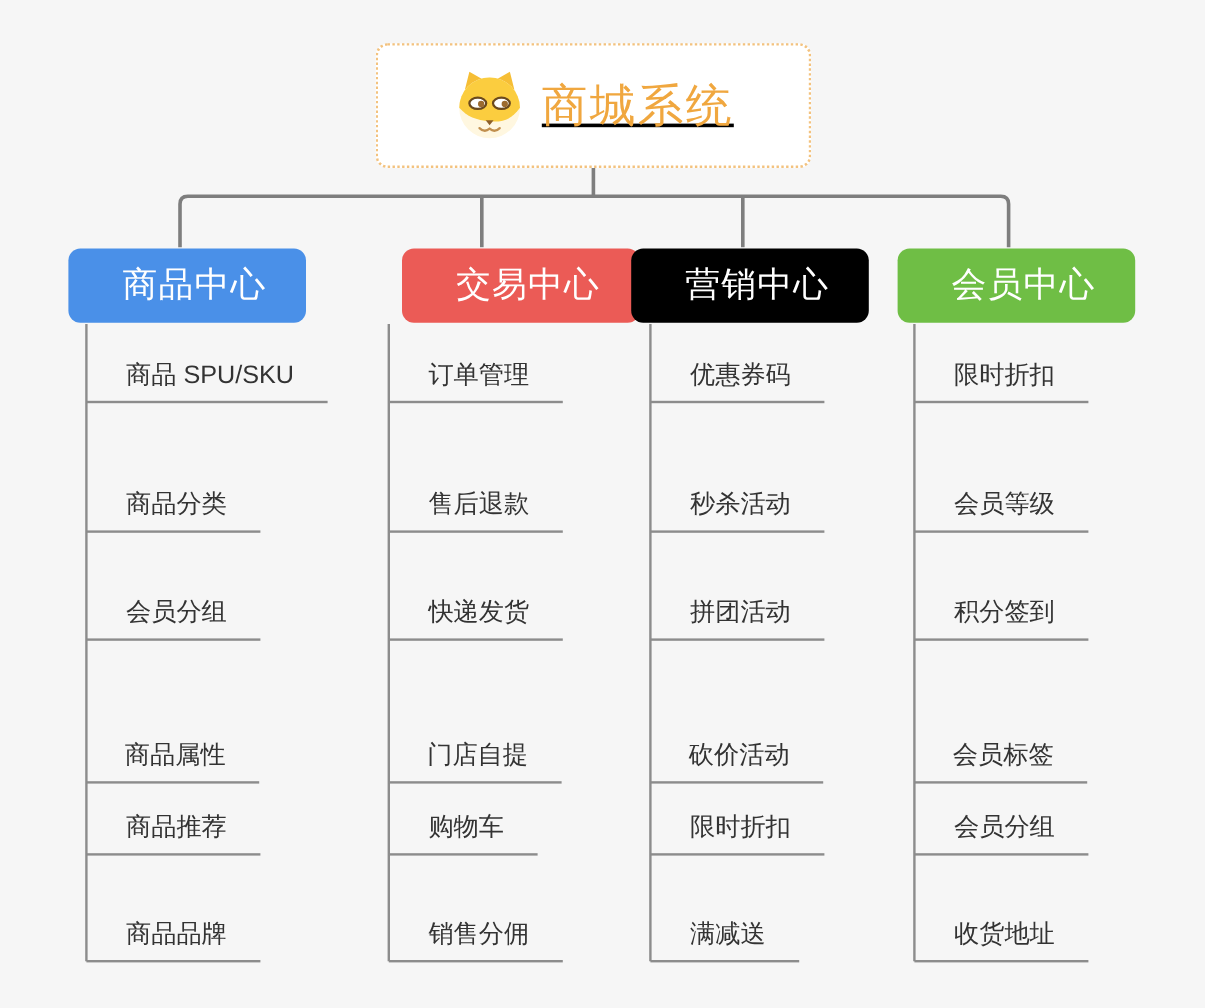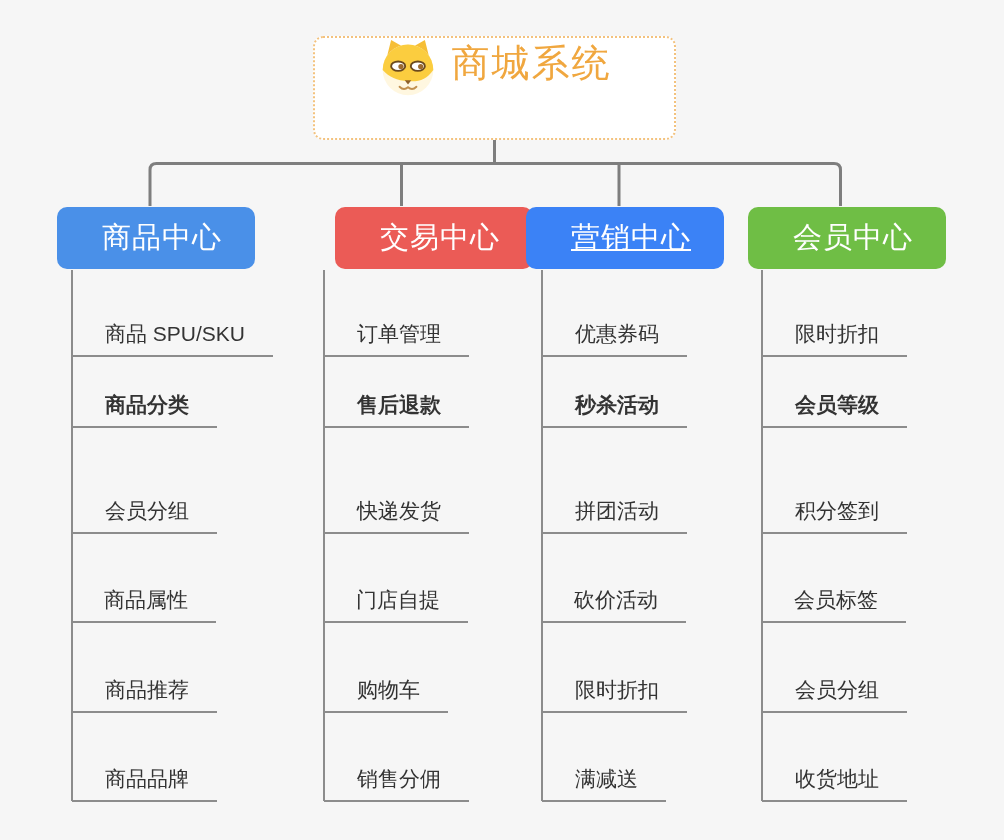--- a/index.html
+++ b/index.html
@@ -7,42 +7,42 @@
     width:1004px;height:840px;overflow:hidden;
     background:#F6F6F6;
     font-family:"Liberation Sans","DejaVu Sans",sans-serif;
   }
   .canvas{position:relative;width:1004px;height:840px;}
   svg.connectors{position:absolute;left:0;top:0;z-index:0;}
 
   .root-node{
     position:absolute;left:313px;top:36px;width:363px;height:104px;
     background:#FFFFFF;border:2px dotted #F3C27E;border-radius:10px;
-    box-sizing:border-box;display:flex;justify-content:center;
-    gap:14px;z-index:2;
+    box-sizing:border-box;display:flex;align-items:center;justify-content:center;
+    gap:14px;z-index:2;text-decoration:underline;
   }
   .root-title{font-size:38px;letter-spacing:2px;color:#F0A73F;white-space:nowrap;}
 
   .branch{
     position:absolute;top:207px;width:186px;height:62px;border-radius:10px;
     display:flex;align-items:center;justify-content:center;
     color:#FFFFFF;font-size:29px;letter-spacing:1px;z-index:2;white-space:nowrap;padding-left:12px;
   }
   .b0{left:57px;}  .b1{left:307px;margin-left:28px;} .b2{left:526px;} .b3{left:748px;}
 
   .column{position:absolute;top:0;z-index:1;}
   .c0{left:72px;} .c1{left:324px;} .c2{left:542px;} .c3{left:762px;}
 
   .sub-item{
     position:absolute;left:0;white-space:nowrap;
     font-size:21px;line-height:26px;color:#333333;
     padding:0 28px 8px 33px;border-bottom:2px solid #8C8C8C;
   }
-  .r1{top:321px;} .r2{top:392px;font-weight:bold;} .r3{top:498px;}
-  .r4{top:587px;padding-left:32px;} .r5{top:677px;} .r6{top:766px;}
+  .r1{top:300px;} .r2{top:408px;} .r3{top:498px;}
+  .r4{top:617px;padding-left:32px;} .r5{top:677px;} .r6{top:766px;}
 </style>
 </head>
 <body>
 
 <div class="canvas">
 
   <svg class="connectors" width="1004" height="840">
     <g fill="none" stroke-width="3" stroke="#7E7E7E">
       <path d="M494.5,140 V163"></path>
       <path d="M150,206 V170 Q150,163.5 156.5,163.5 H834 Q840.5,163.5 840.5,170 V206"></path>
@@ -68,21 +68,21 @@
       <circle cx="24.5" cy="30.5" r="2.8" fill="#9C6B2F"></circle>
       <circle cx="45.5" cy="30.5" r="2.8" fill="#9C6B2F"></circle>
       <path d="M28.5,45 h7 l-3.5,4.5 Z" fill="#8C5F2A"></path>
       <path d="M23,52 Q27.5,56.5 32,52.5 Q36.5,56.5 41,52" fill="none" stroke="#C18F4E" stroke-width="2" stroke-linecap="round"></path>
     </svg>
     <span class="root-title" style="color: rgb(240, 167, 63);">商城系统</span>
   </div>
 
   <div class="branch b0" style="background-color: rgb(74, 144, 232);">商品中心</div>
   <div class="branch b1" style="background-color: rgb(235, 91, 86);">交易中心</div>
-  <div class="branch b2" style="background-color: #3b82f6; text-decoration: underline;">营销中心</div>
+  <div class="branch b2" style="background-color: #000000;">营销中心</div>
   <div class="branch b3" style="background-color: rgb(111, 190, 69);">会员中心</div>
 
   <div class="column c0">
     <div class="sub-item r1">商品 SPU/SKU</div>
     <div class="sub-item r2">商品分类</div>
     <div class="sub-item r3">会员分组</div>
     <div class="sub-item r4">商品属性</div>
     <div class="sub-item r5">商品推荐</div>
     <div class="sub-item r6">商品品牌</div>
   </div>

